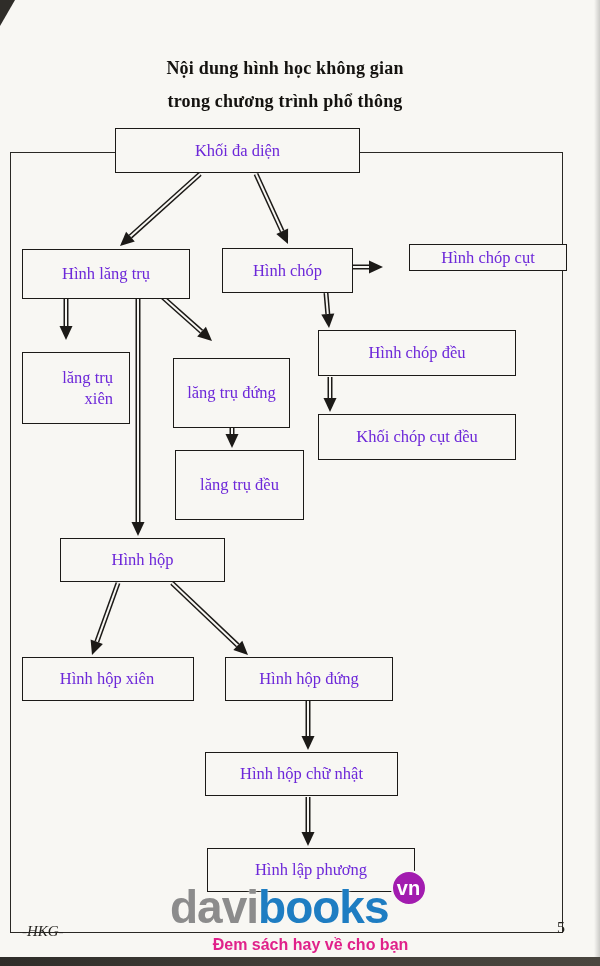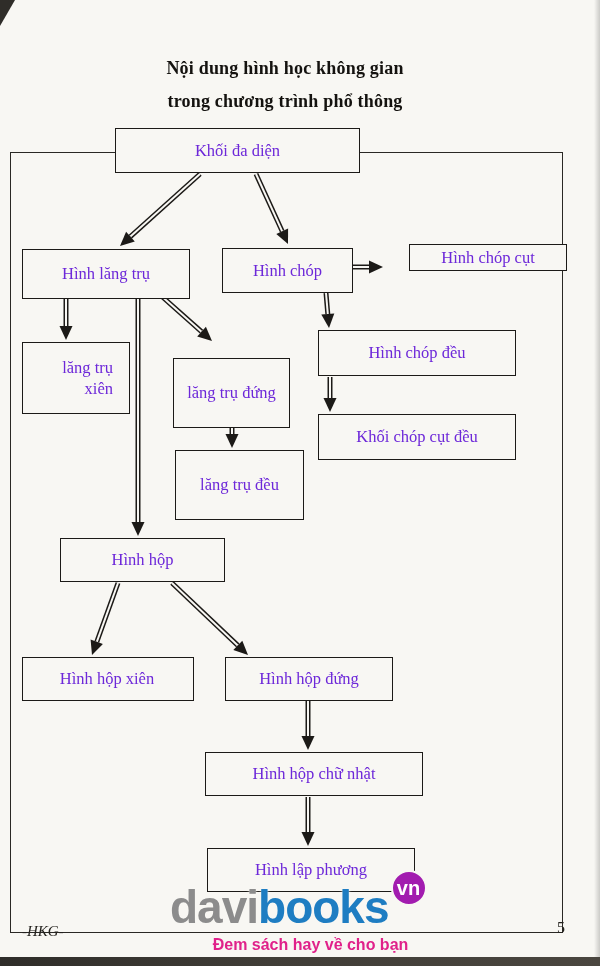--- a/index.html
+++ b/index.html
@@ -23,21 +23,21 @@
   .shaft-outer { stroke:#1c1a17; stroke-width:5; fill:none; }
   .shaft-inner { stroke:#f8f7f3; stroke-width:2; fill:none; }
   .head { fill:#1c1a17; stroke:none; }
   .node {
     position:absolute; z-index:3;
     display:flex; align-items:center; justify-content:center;
     padding:4px 10px; text-align:right;
     border:1.6px solid #1c1a17; background:#f8f7f3;
     font-size:16.5px; line-height:1.3; color:#6d28d9;
   }
-  .node.narrow { padding:4px 16px; }
+  .node.narrow { padding:4px 16px;margin-top:10px; }
   .footer-left {
     position:absolute; left:22px; top:923px; z-index:6;
     font-style:italic; font-size:15px; color:#24221e;
   }
   .page-number {
     position:absolute; right:35px; top:919px; z-index:6;
     font-size:16px; color:#24221e;
   }
   .wm-logo {
     position:absolute; left:170px; top:884px; z-index:8;
@@ -170,21 +170,21 @@
   <div class="node" style="left:222px; top:248px; width:131px; height:45px;">Hình chóp</div>
   <div class="node" style="left:385px; top:244px; width:158px; height:27px;margin-left:24px;">Hình chóp cụt</div>
   <div class="node" style="left:318px; top:330px; width:198px; height:46px;">Hình chóp đều</div>
   <div class="node" style="left:318px; top:414px; width:198px; height:46px;">Khối chóp cụt đều</div>
   <div class="node narrow" style="left:22px; top:342px; width:108px; height:72px;">lăng trụ xiên</div>
   <div class="node" style="left:173px; top:343px; width:117px; height:70px;margin-top:15px;">lăng trụ đứng</div>
   <div class="node" style="left:175px; top:450px; width:129px; height:70px;">lăng trụ đều</div>
   <div class="node" style="left:60px; top:538px; width:165px; height:44px;">Hình hộp</div>
   <div class="node" style="left:22px; top:657px; width:172px; height:44px;padding-left:8px;">Hình hộp xiên</div>
   <div class="node" style="left:225px; top:657px; width:168px; height:44px;">Hình hộp đứng</div>
-  <div class="node" style="left:205px; top:752px; width:218px; height:44px;">Hình hộp chữ nhật</div>
+  <div class="node" style="left:205px; top:752px; width:193px; height:44px;">Hình hộp chữ nhật</div>
   <div class="node" style="left:207px; top:848px; width:208px; height:44px;">Hình lập phương</div>
 
   <div class="footer-left">-HKG-</div>
   <div class="page-number">5</div>
 
   <div class="wm-logo">
     <span class="wm-gray">davi</span><span class="wm-blue">books</span><span class="wm-badge">vn</span>
   </div>
   <div class="wm-tagline">Đem sách hay về cho bạn</div>
 

